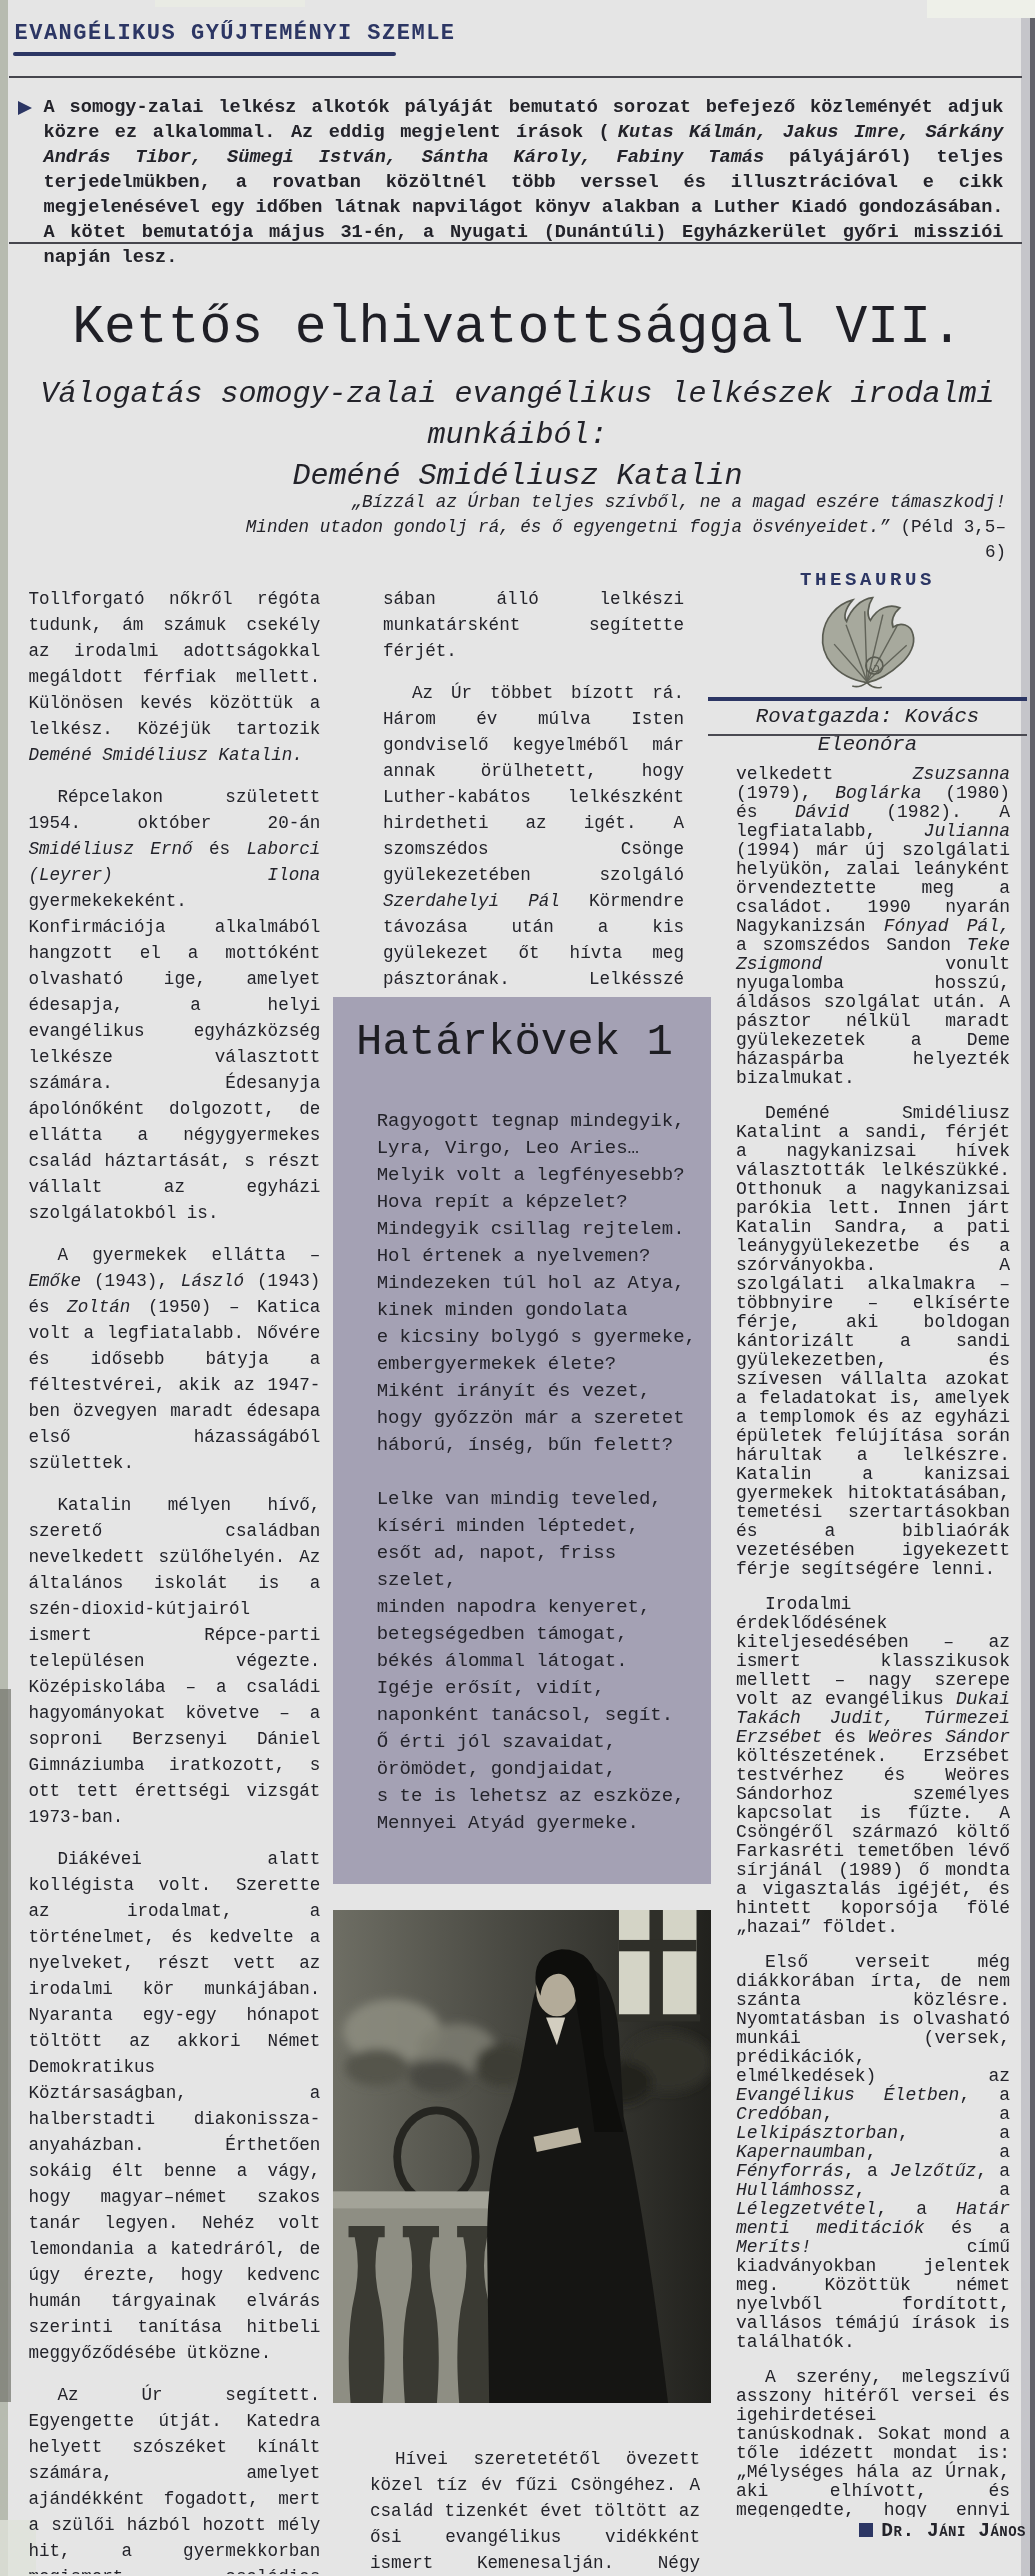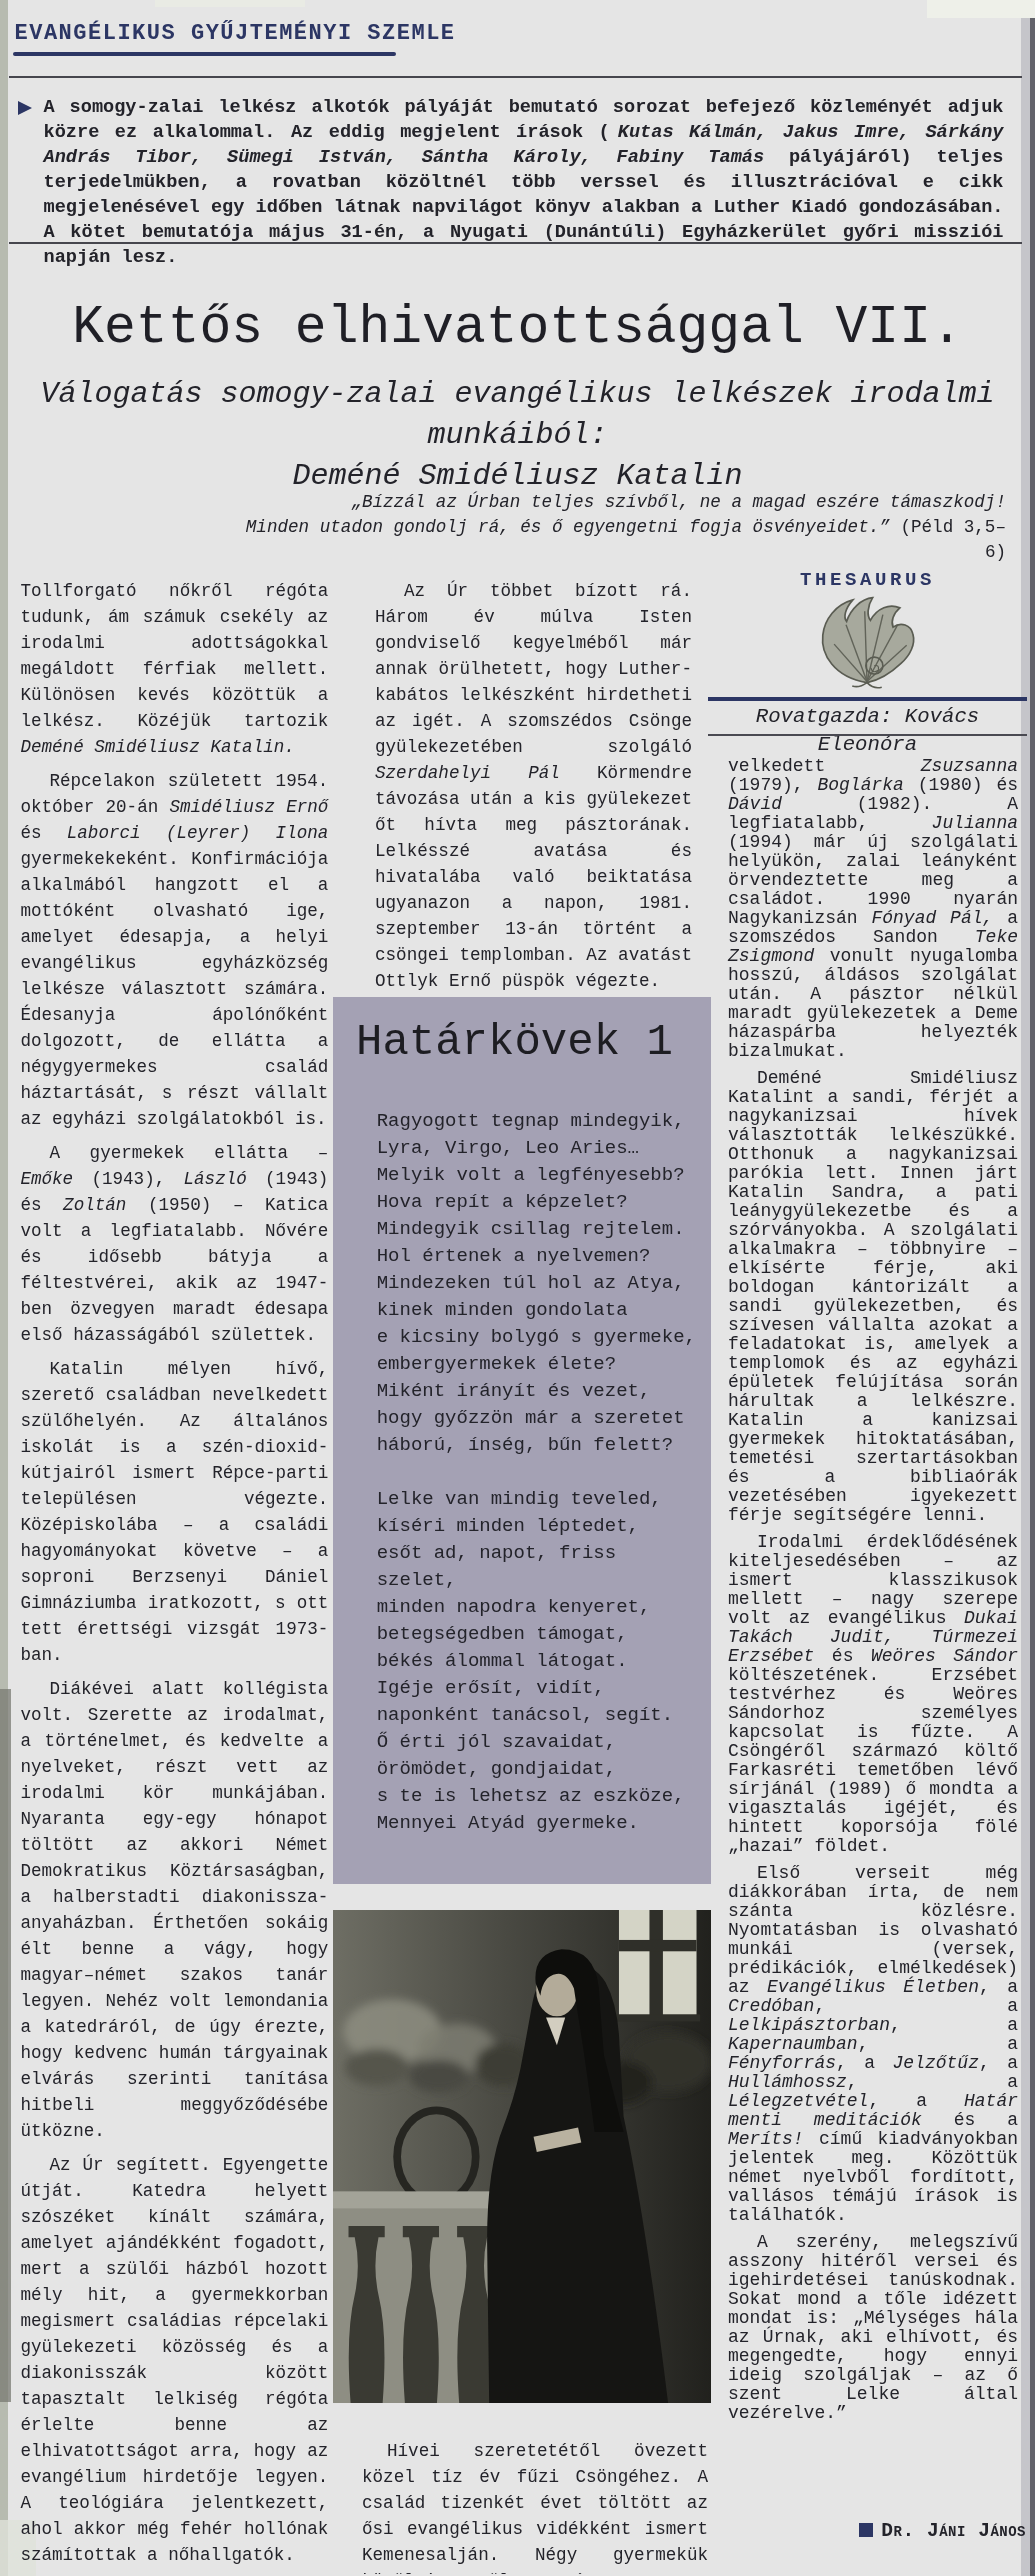--- a/index.html
+++ b/index.html
@@ -31,21 +31,21 @@
 
   .headline{position:absolute;left:0;top:299px;width:1035px;text-align:center;
     font-size:53px;line-height:1.1;font-weight:normal;margin:0;color:#1f1f26;}
   .subtitle{position:absolute;left:0;top:374px;width:1035px;text-align:center;
     font-style:italic;font-size:30px;line-height:41px;font-weight:normal;margin:0;}
   .motto{position:absolute;right:29px;top:490px;width:775px;text-align:right;
     font-size:17.6px;line-height:25px;}
   .motto i, .intro i{font-style:italic;margin-left:8px;}
 
   .col{position:absolute;font-size:17.6px;line-height:26px;text-align:justify;overflow:hidden;}
-  .col p{margin:8px;text-indent:29px;}
+  .col p{margin:16px;text-indent:29px;}
   .col p.flush{text-indent:0;}
   #col1{left:12.4px;top:570px;width:324px;height:2004px;}
   #col2top{left:367px;top:570px;width:333px;height:426px;}
   #caption{left:354px;top:2430px;width:362px;height:144px;font-size:17.6px;}
   #caption p{text-indent:25px;}
   #col3{left:720px;top:749px;width:306px;height:1768px;font-size:18px;line-height:19px;}
 
   .poembox{position:absolute;left:333px;top:997px;width:378px;height:887px;
     background:#a4a1b4;box-sizing:border-box;padding:15.5px 10.3px 0 23px;}
   .poem-title{font-size:44px;line-height:58px;margin:0;color:#1d1d22;font-weight:normal;}
@@ -107,20 +107,21 @@
     <p class="flush"><span>Tollforgató nőkről régóta tudunk, ám számuk csekély az irodalmi adottságokkal megáldott férfiak mellett. Különösen kevés közöttük a lelkész. Közéjük tartozik </span><i>Deméné Smidéliusz Katalin.</i></p>
     <p><span>Répcelakon született 1954. október 20-án </span><i>Smidéliusz Ernő</i><span> és </span><i>Laborci (Leyrer) Ilona</i><span> gyermekekeként. Konfirmációja alkalmából hangzott el a mottóként olvasható ige, amelyet édesapja, a helyi evangélikus egyházközség lelkésze választott számára. Édesanyja ápolónőként dolgozott, de ellátta a négygyermekes család háztartását, s részt vállalt az egyházi szolgálatokból is.</span></p>
     <p><span>A gyermekek ellátta – </span><i>Emőke</i><span> (1943), </span><i>László</i><span> (1943) és </span><i>Zoltán</i><span> (1950) – Katica volt a legfiatalabb. Nővére és idősebb bátyja a féltestvérei, akik az 1947-ben özvegyen maradt édesapa első házasságából születtek.</span></p>
     <p><span>Katalin mélyen hívő, szerető családban nevelkedett szülőhelyén. Az általános iskolát is a szén-dioxid-kútjairól ismert Répce-parti településen végezte. Középiskolába – a családi hagyományokat követve – a soproni Berzsenyi Dániel Gimnáziumba iratkozott, s ott tett érettségi vizsgát 1973-ban.</span></p>
     <p><span>Diákévei alatt kollégista volt. Szerette az irodalmat, a történelmet, és kedvelte a nyelveket, részt vett az irodalmi kör munkájában. Nyaranta egy-egy hónapot töltött az akkori Német Demokratikus Köztársaságban, a halberstadti diakonissza-anyaházban. Érthetően sokáig élt benne a vágy, hogy magyar–német szakos tanár legyen. Nehéz volt lemondania a katedráról, de úgy érezte, hogy kedvenc humán tárgyainak elvárás szerinti tanítása hitbeli meggyőződésébe ütközne.</span></p>
     <p><span>Az Úr segített. Egyengette útját. Katedra helyett szószéket kínált számára, amelyet ajándékként fogadott, mert a szülői házból hozott mély hit, a gyermekkorban megismert családias répcelaki gyülekezeti közösség és a diakonisszák között tapasztalt lelkiség régóta érlelte benne az elhivatottságot arra, hogy az evangélium hirdetője legyen. A teológiára jelentkezett, ahol akkor még fehér hollónak számítottak a nőhallgatók.</span></p>
     <p><span>Smidéliusz Katalin 1978-ban tett záróvizsgát az Evangélikus Teológiai Akadémián. </span><i>Dr. Ottlyk Ernő</i><span> püspök „avatta” (küldte ki) gyülekezeti munkatárssá 1978. július 23-án. Még azon a napon egy másik, felejthetetlen eseménynek is örvendezhetett. Délután kötött házasságot </span><i>Deme Dávid</i><span> evangélikus lelkésszel, akit nem sokkal előtte választott parókusává az ostffyasszonyfai gyülekezet. A fiatal házaspár a Vas megyei faluba költözött, s elkezdte közös életét. Katalin az egyházkerület alkalmazá-</span></p>
   </div>
 
   <div id="col2top" class="col">
+    <p class="flush"><span>sában álló lelkészi munkatársként segítette férjét.</span></p>
     <p><span>Az Úr többet bízott rá. Három év múlva Isten gondviselő kegyelméből már annak örülhetett, hogy Luther-kabátos lelkészként hirdetheti az igét. A szomszédos Csönge gyülekezetében szolgáló </span><i>Szerdahelyi Pál</i><span> Körmendre távozása után a kis gyülekezet őt hívta meg pásztorának. Lelkésszé avatása és hivatalába való beiktatása ugyanazon a napon, 1981. szeptember 13-án történt a csöngei templomban. Az avatást Ottlyk Ernő püspök végezte.</span></p>
   </div>
 
   <div class="poembox">
     <h3 class="poem-title">Határkövek 1</h3>
     <div class="poem-stanza">Ragyogott tegnap mindegyik,<br>Lyra, Virgo, Leo Aries…<br>Melyik volt a legfényesebb?<br>Hova repít a képzelet?<br>Mindegyik csillag rejtelem.<br>Hol értenek a nyelvemen?<br>Mindezeken túl hol az Atya,<br>kinek minden gondolata<br>e kicsiny bolygó s gyermeke,<br>embergyermekek élete?<br>Miként irányít és vezet,<br>hogy győzzön már a szeretet<br>háború, ínség, bűn felett?</div>
     <div class="poem-stanza">Lelke van mindig teveled,<br>kíséri minden léptedet,<br>esőt ad, napot, friss szelet,<br>minden napodra kenyeret,<br>betegségedben támogat,<br>békés álommal látogat.<br>Igéje erősít, vidít,<br>naponként tanácsol, segít.<br>Ő érti jól szavaidat,<br>örömödet, gondjaidat,<br>s te is lehetsz az eszköze,<br>Mennyei Atyád gyermeke.</div>
   </div>
 
   <div class="photo">

